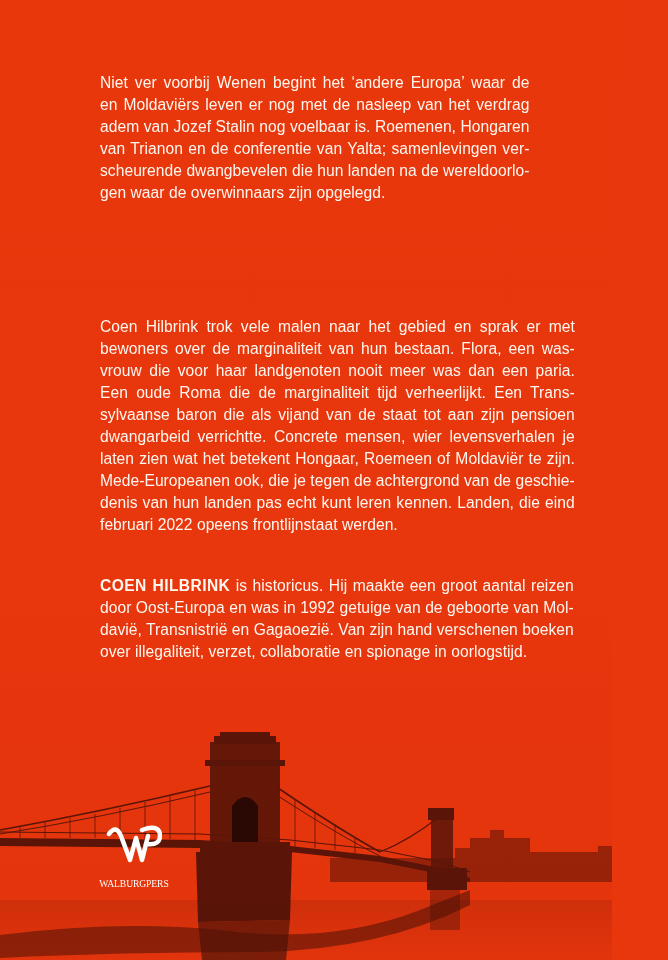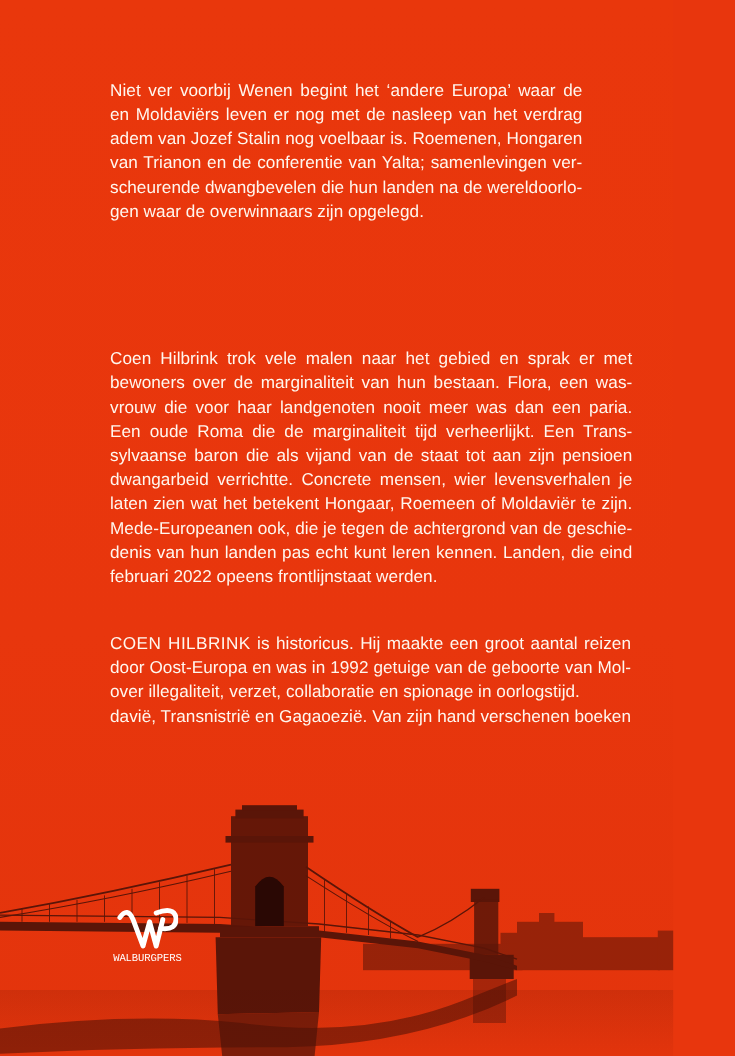--- a/index.html
+++ b/index.html
@@ -21,29 +21,29 @@
       font-size: 15.6px;
       line-height: 22px;
       letter-spacing: 0.05px;
     }
     .para { margin: 0; text-align: justify; text-align-last: left; }
     .para-line { display: block; white-space: nowrap; text-align: justify; text-align-last: justify; }
     .para-line.last { text-align-last: left; }
     .p1 { position: absolute; top: 0; }
     .p2 { position: absolute; top: 212px; margin-top: 32px; }
     .p3 { position: absolute; top: 503px; }
-    .caps { letter-spacing: 0.4px; }
+    .caps { letter-spacing: 0.4px; font-weight: bold; }
     .scene { position: absolute; left: 0; top: 700px; width: 668px; height: 260px; }
     .logo {
       position: absolute; left: 97px; top: 822px; width: 74px; text-align: center;
     }
     .logo-mark { display: block; margin: 0 auto; }
     .logo-text {
-      display: block; color: #ffffff; font-family: Liberation Mono, monospace;
-      font-size: 9.6px; letter-spacing: -0.1px; margin-top: 2px; white-space: nowrap;
+      display: block; color: #ffffff; font-family: Liberation Serif, serif;
+      font-size: 9.6px; letter-spacing: -0.1px; margin-top: 14px; white-space: nowrap;
     }
   </style>
 </head>
 <body>
 
 <div class="cover">
 
   <div class="text-block">
     <div class="para p1">
       <span class="para-line">Niet ver voorbij Wenen begint het ‘andere Europa’ waar de</span>
@@ -63,22 +63,22 @@
       <span class="para-line">dwangarbeid verrichtte. Concrete mensen, wier levensverhalen je</span>
       <span class="para-line">laten zien wat het betekent Hongaar, Roemeen of Moldaviër te zijn.</span>
       <span class="para-line">Mede-Europeanen ook, die je tegen de achtergrond van de geschie-</span>
       <span class="para-line">denis van hun landen pas echt kunt leren kennen. Landen, die eind</span>
       <span class="para-line last">februari 2022 opeens frontlijnstaat werden.</span>
     </div>
 
     <div class="para p3">
       <span class="para-line"><span class="caps">COEN HILBRINK</span><span> is historicus. Hij maakte een groot aantal reizen</span></span>
       <span class="para-line">door Oost-Europa en was in 1992 getuige van de geboorte van Mol-</span>
+      <span class="para-line">davië, Transnistrië en Gagaoezië. Van zijn hand verschenen boeken</span>
       <span class="para-line last">over illegaliteit, verzet, collaboratie en spionage in oorlogstijd.</span>
-      <span class="para-line">davië, Transnistrië en Gagaoezië. Van zijn hand verschenen boeken</span>
     </div>
   </div>
 
   <svg class="scene" viewBox="0 700 668 260" width="668" height="260" xmlns="http://www.w3.org/2000/svg">
     <defs>
       <linearGradient id="waterFade" x1="0" y1="0" x2="0" y2="1">
         <stop offset="0" stop-color="#4a1006" stop-opacity="0.55"></stop>
         <stop offset="1" stop-color="#4a1006" stop-opacity="0"></stop>
       </linearGradient>
     </defs>

